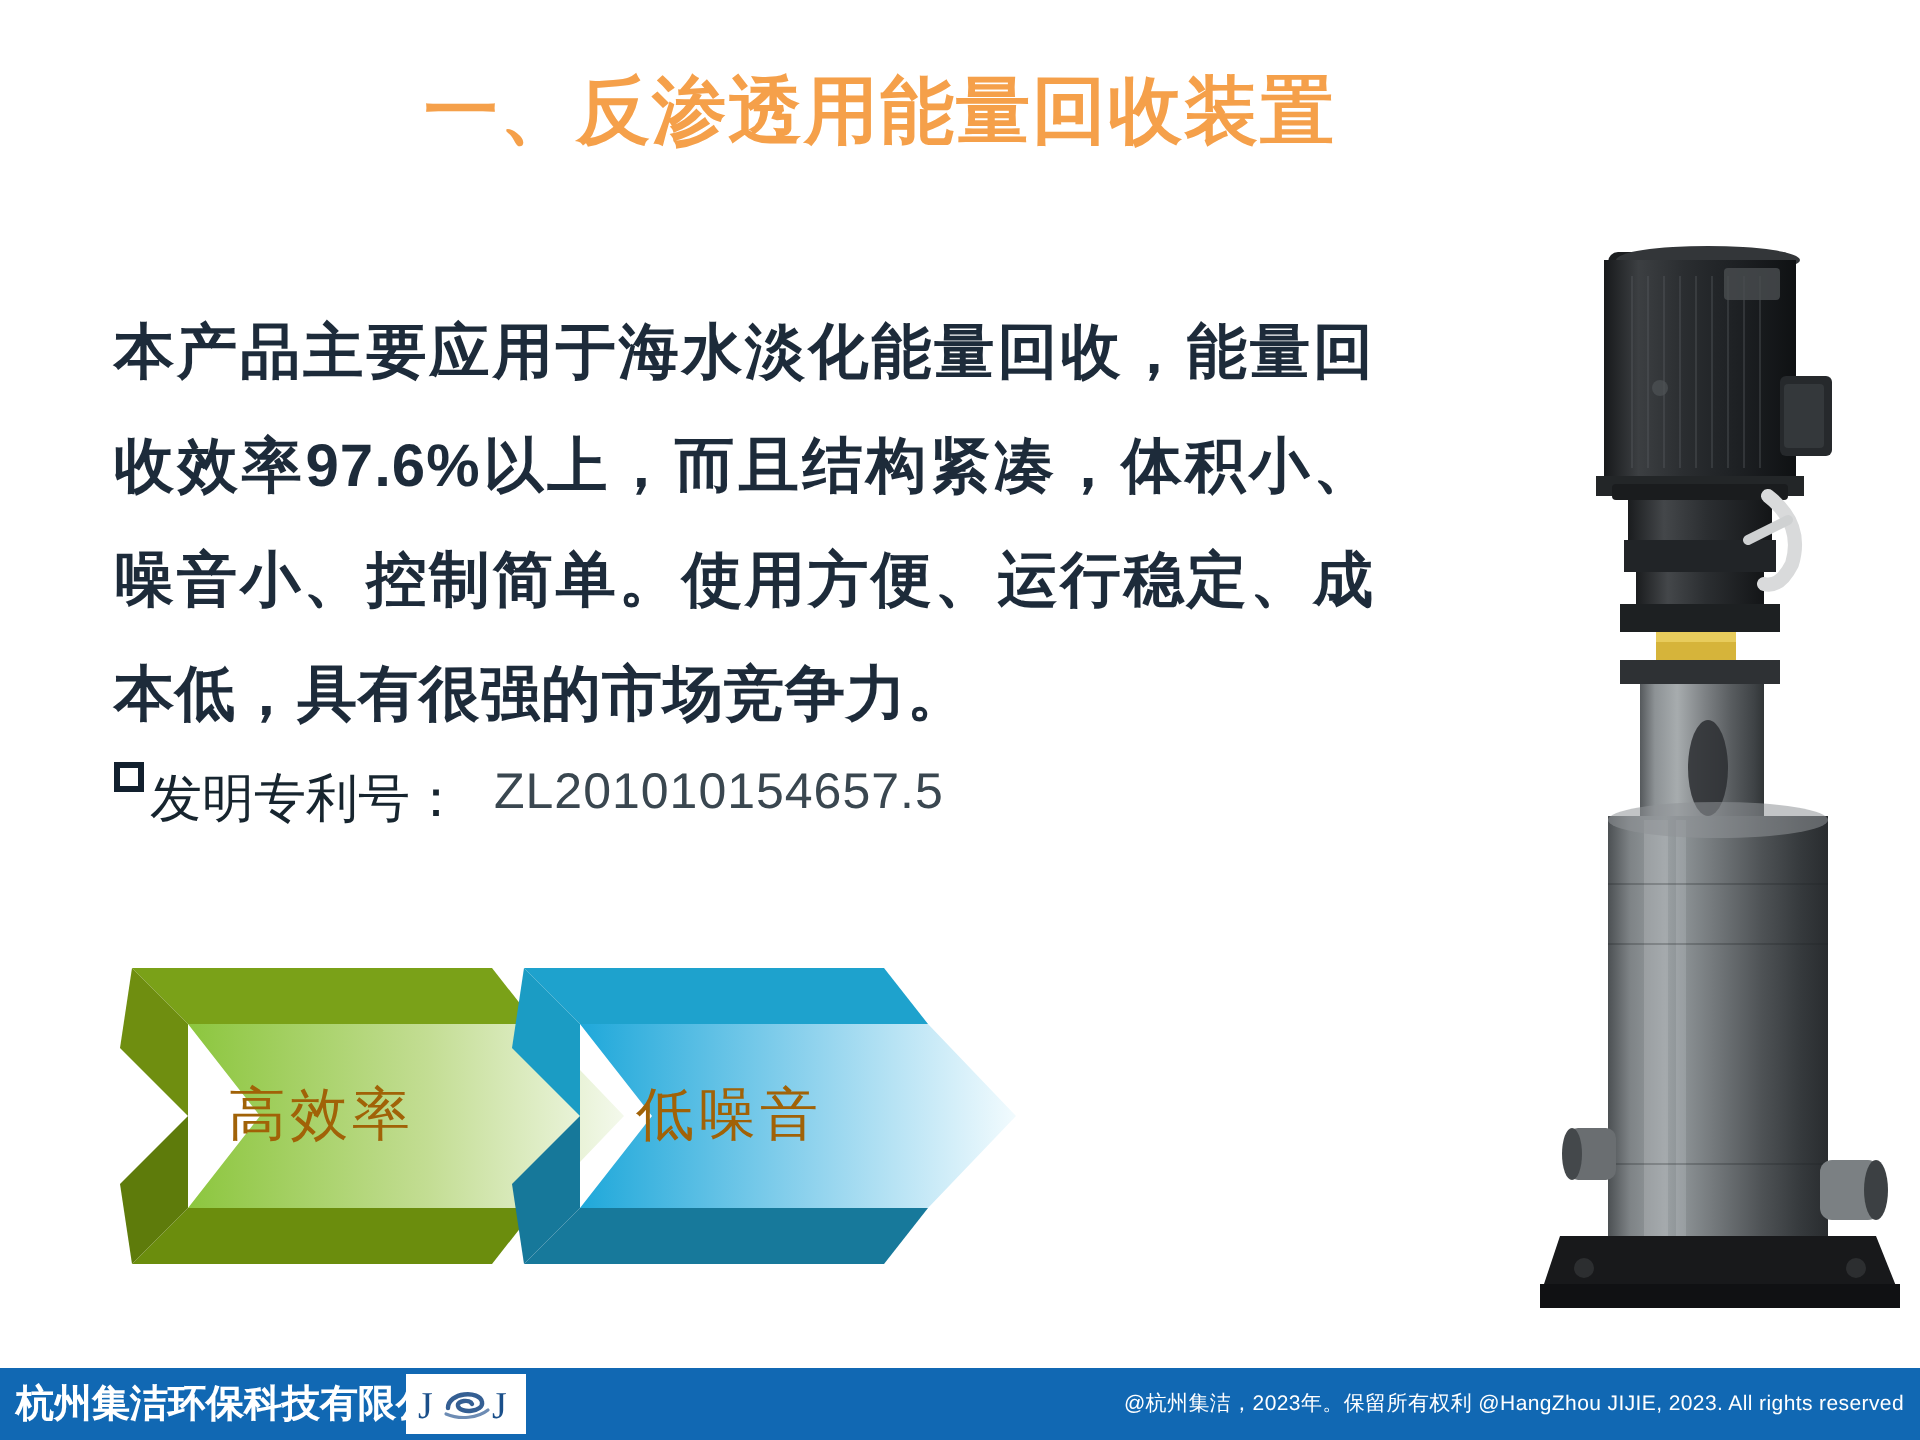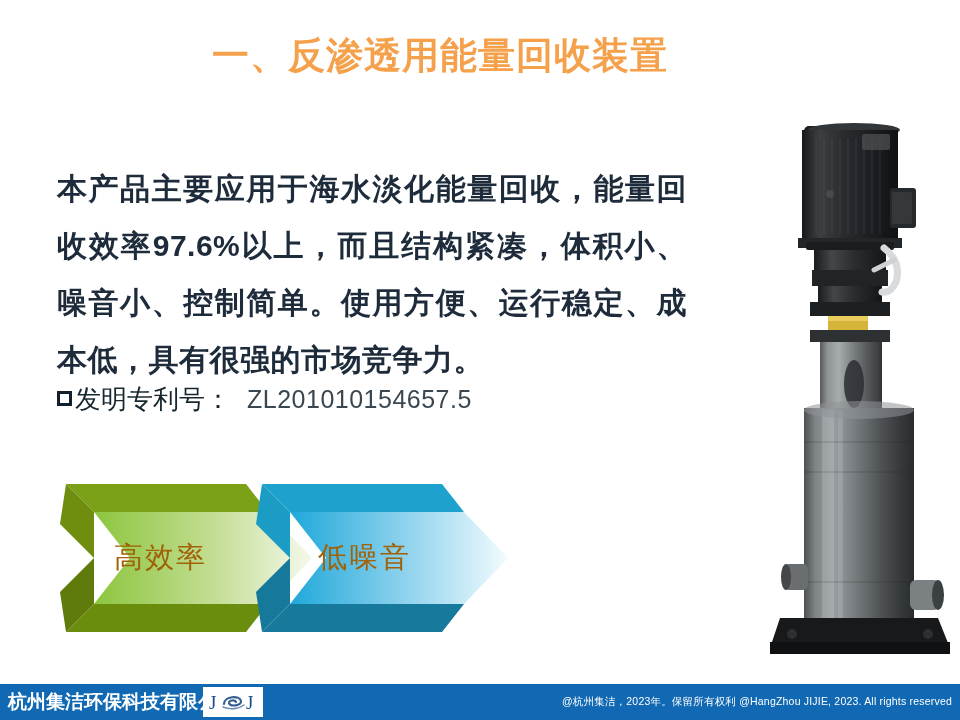--- a/index.html
+++ b/index.html
@@ -26,37 +26,37 @@
     font-weight: bold;
     color: #f5a04a;
     letter-spacing: 1px;
     line-height: 1.2;
     white-space: nowrap;
   }
 
   
   .body-block {
     position: absolute;
-    left: 57px; top: 160px;
+    left: 57px; top: 148px;
     width: 630px;
   }
   .body-para {
     font-size: 30px;
     font-weight: bold;
     color: #1d2b3a;
     line-height: 57px;
     letter-spacing: 0.5px;
     text-align: justify;
     text-justify: inter-ideograph;
   }
   .patent-line {
     position: absolute;
     left: 57px; top: 382px;
     display: flex;
-    align-items: center;
+    align-items: flex-start;
     color: #1d2b3a;
   }
   .patent-bullet {
     display: inline-block;
     width: 15px; height: 15px;
     border: 3px solid #12202e;
     background: #ffffff;
     margin-right: 3px;
     position: relative;
     top: -1px;

